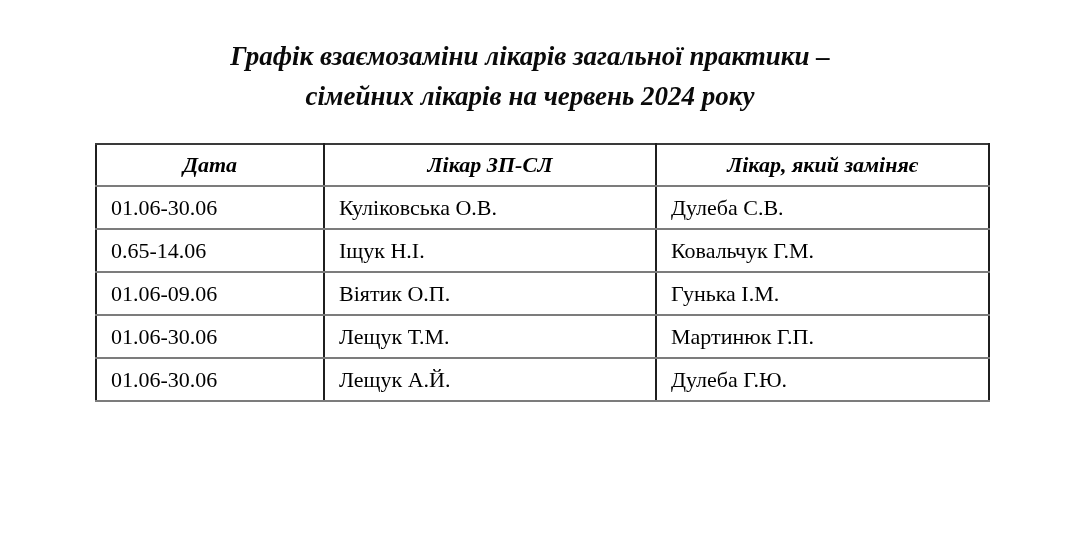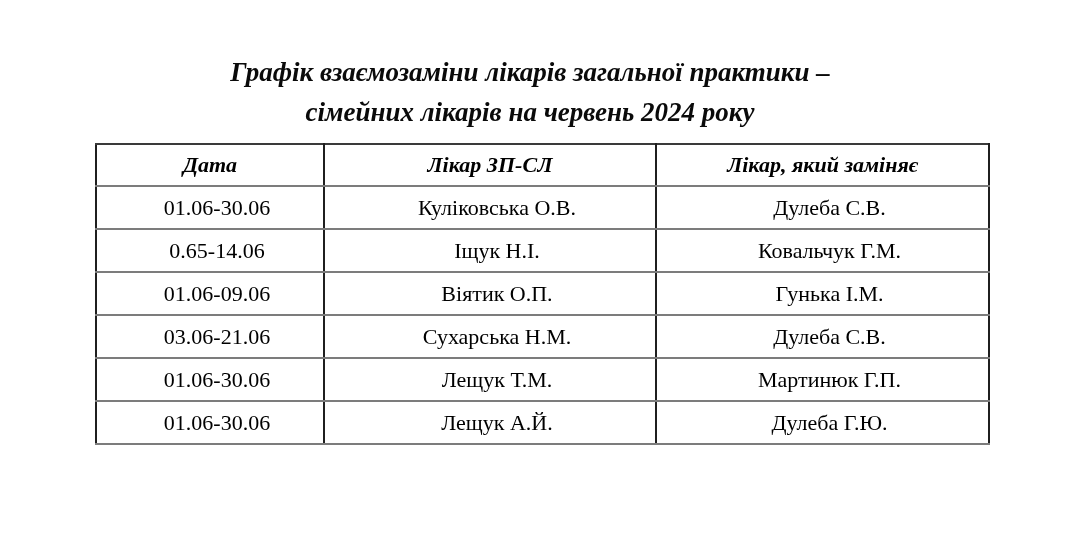--- a/index.html
+++ b/index.html
@@ -10,21 +10,21 @@
   body {
     width: 1080px;
     height: 547px;
     position: relative;
     overflow: hidden;
     font-family: "Liberation Serif", "DejaVu Serif", serif;
     color: #000000;
   }
   .doc-title {
     position: absolute;
-    top: 52px;
+    top: 36px;
     left: 0;
     width: 1060px;
     text-align: center;
     font-weight: bold;
     font-style: italic;
     font-size: 27px;
     line-height: 40px;
     color: #0a0a0a;
   }
   .schedule-table {
@@ -54,21 +54,21 @@
   .schedule-table thead th {
     height: 40px;
     text-align: center;
     font-weight: bold;
     font-style: italic;
     padding: 0;
     border-top: 2px solid #3a3a3a;
   }
   .schedule-table tbody td {
     height: 41px;
-    text-align: center;
+    text-align: left;
     font-weight: normal;
   }
 </style>
 </head>
 <body>
 
 <div class="doc-title">
   <div>Графік взаємозаміни лікарів загальної практики –</div>
   <div>сімейних лікарів на червень 2024 року</div>
 </div>
@@ -96,25 +96,20 @@
       <td>0.65-14.06</td>
       <td>Іщук Н.І.</td>
       <td>Ковальчук Г.М.</td>
     </tr>
     <tr>
       <td>01.06-09.06</td>
       <td>Віятик О.П.</td>
       <td>Гунька І.М.</td>
     </tr>
     <tr>
-      <td>03.06-21.06</td>
-      <td>Сухарська Н.М.</td>
-      <td>Дулеба С.В.</td>
-    </tr>
-    <tr>
       <td>01.06-30.06</td>
       <td>Лещук Т.М.</td>
       <td>Мартинюк Г.П.</td>
     </tr>
     <tr>
       <td>01.06-30.06</td>
       <td>Лещук А.Й.</td>
       <td>Дулеба Г.Ю.</td>
     </tr>
   </tbody>

